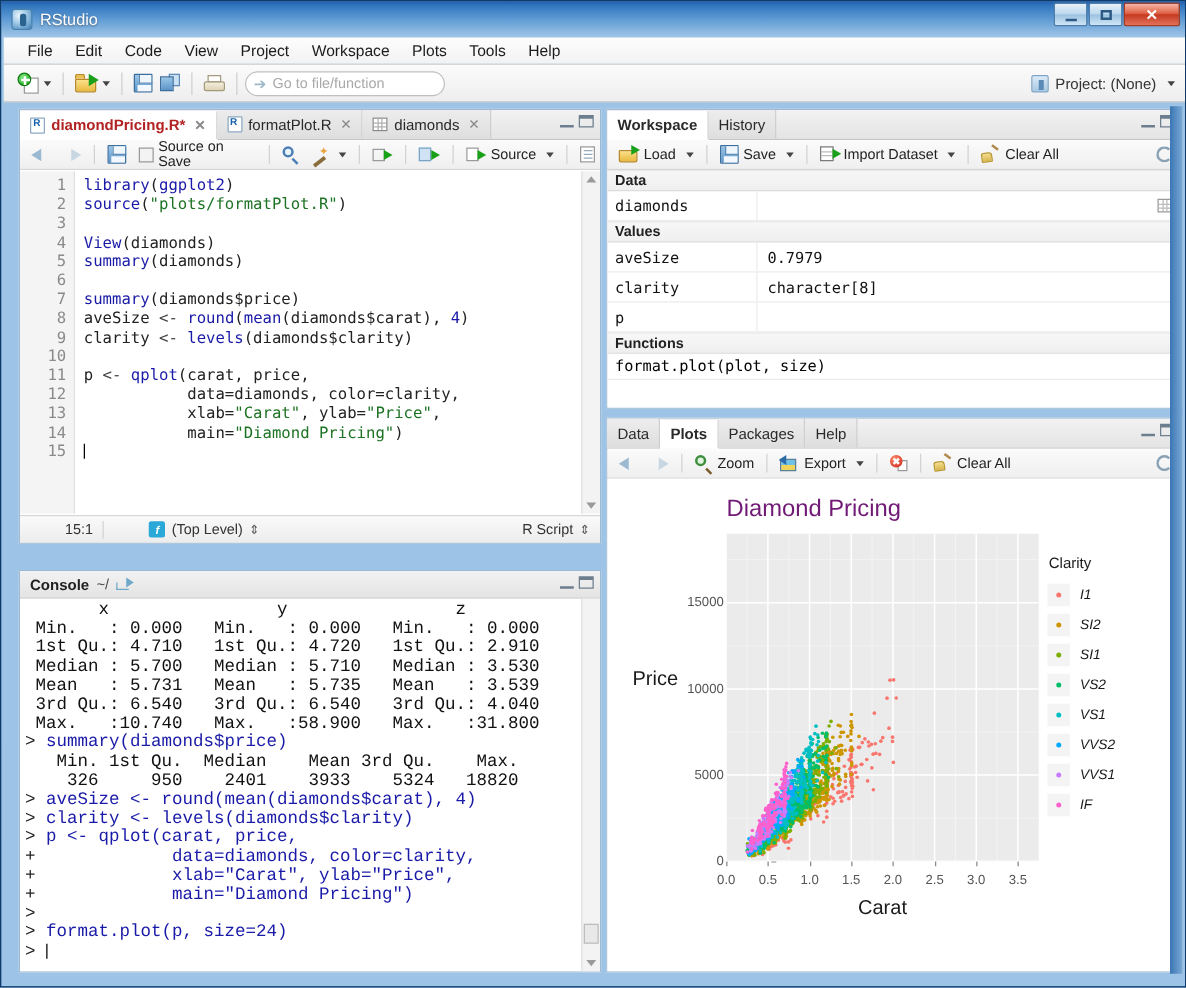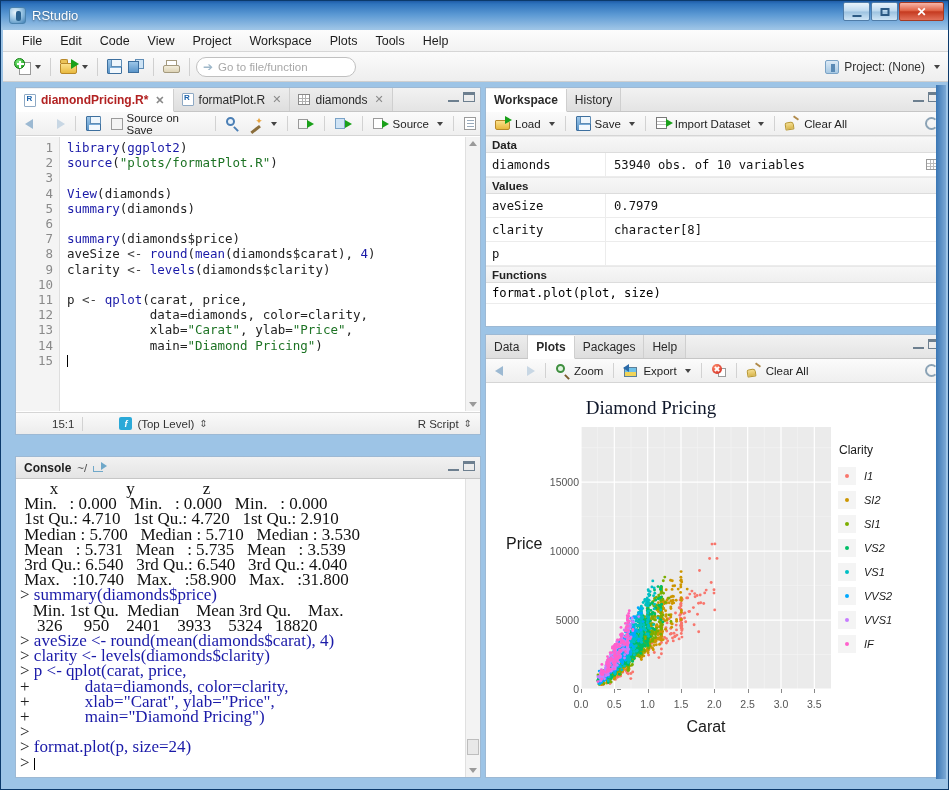--- a/index.html
+++ b/index.html
@@ -211,21 +211,21 @@
     position:relative;
   }
   #consoleHeader .ttl { font-weight:bold; font-size:12px; color:#1f1f1f; }
   #consoleHeader .path { color:#4a4a4a; font-size:11.5px; }
   .share-ic { width:14px;height:11px;position:relative;}
   .share-ic::before{content:"";position:absolute;left:0;top:4px;width:9px;height:5px;border:1.5px solid #6fa8c9;border-top:none;border-right:none;}
   .share-ic::after{content:"";position:absolute;right:0;top:0;width:0;height:0;border-top:4px solid transparent;border-bottom:4px solid transparent;border-left:6px solid #6fa8c9;}
   #consoleBody {
     position:absolute; left:0; top:22px; right:0; bottom:0; background:#fff;
     overflow:hidden; padding:2px 0 0 4px;
-    font-family:Liberation Serif, serif; font-size:17px; line-height:15.2px;
+    font-family:Liberation Mono, monospace; font-size:14px; line-height:15.2px;
     white-space:pre; color:#111;
   }
   .c-cmd { color:#1a1aa8; }
   .c-prompt { color:#222; }
   #consoleCaret { display:inline-block; width:1px;height:12px;background:#000;vertical-align:-2px;}
   #consoleScroll {
     position:absolute; right:0; top:22px; bottom:0; width:15px;
     background:#f3f3f3; border-left:1px solid #e0e0e0;
   }
   #consoleScroll .thumb{position:absolute;right:1px;bottom:22px;width:12px;height:16px;background:#e8e8e8;border:1px solid #bdbdbd;}
@@ -278,21 +278,21 @@
   .ic-del{width:14px;height:13px;position:relative;}
   .ic-del .c{position:absolute;left:0;top:0;width:10px;height:10px;border-radius:50%;background:radial-gradient(circle at 35% 30%,#ff8a6a,#c9201a);}
   .ic-del .c::before{content:"";position:absolute;left:2px;top:4px;width:6px;height:2px;background:#fff;transform:rotate(45deg);}
   .ic-del .c::after{content:"";position:absolute;left:2px;top:4px;width:6px;height:2px;background:#fff;transform:rotate(-45deg);}
   .ic-del .pg{position:absolute;right:0;bottom:0;width:8px;height:9px;background:#fff;border:1px solid #9a9a9a;}
 
   
   #chart { position:absolute; left:0; top:0; width:459px; height:394px; background:#fff; }
   #chartTitle {
     position:absolute; left:0; top:14px; width:330px; text-align:center;
-    font-size:19px; color:#0f172a; font-family:Liberation Serif, serif;
+    font-size:19px; color:#701a75; font-family:Liberation Sans, sans-serif;
   }
   #plotArea {
     position:absolute; left:95px; top:44px; width:250px; height:262px;
     background:#ebebeb;
   }
   #plotArea svg { display:block; }
   .ylab {
     position:absolute; left:20px; top:152px; font-size:16px; color:#1a1a1a;
   }
   .xlab {
@@ -589,21 +589,20 @@
             <span class="b"></span>
           </span>
         <span>Clear All</span>
       </div>
       <span class="refresh-ic"></span>
     </div>
     <div id="wsBody">
         <div class="ws-section">Data</div>
         <div class="ws-row">
           <div class="ws-name">diamonds</div>
-          <div class="ws-val">53940 obs. of 10 variables</div>
           <span class="ws-grid-ic"></span>
         </div>
         <div class="ws-section">Values</div>
         <div class="ws-row">
           <div class="ws-name">aveSize</div>
           <div class="ws-val">0.7979</div>
         </div>
         <div class="ws-row">
           <div class="ws-name">clarity</div>
           <div class="ws-val">character[8]</div>

